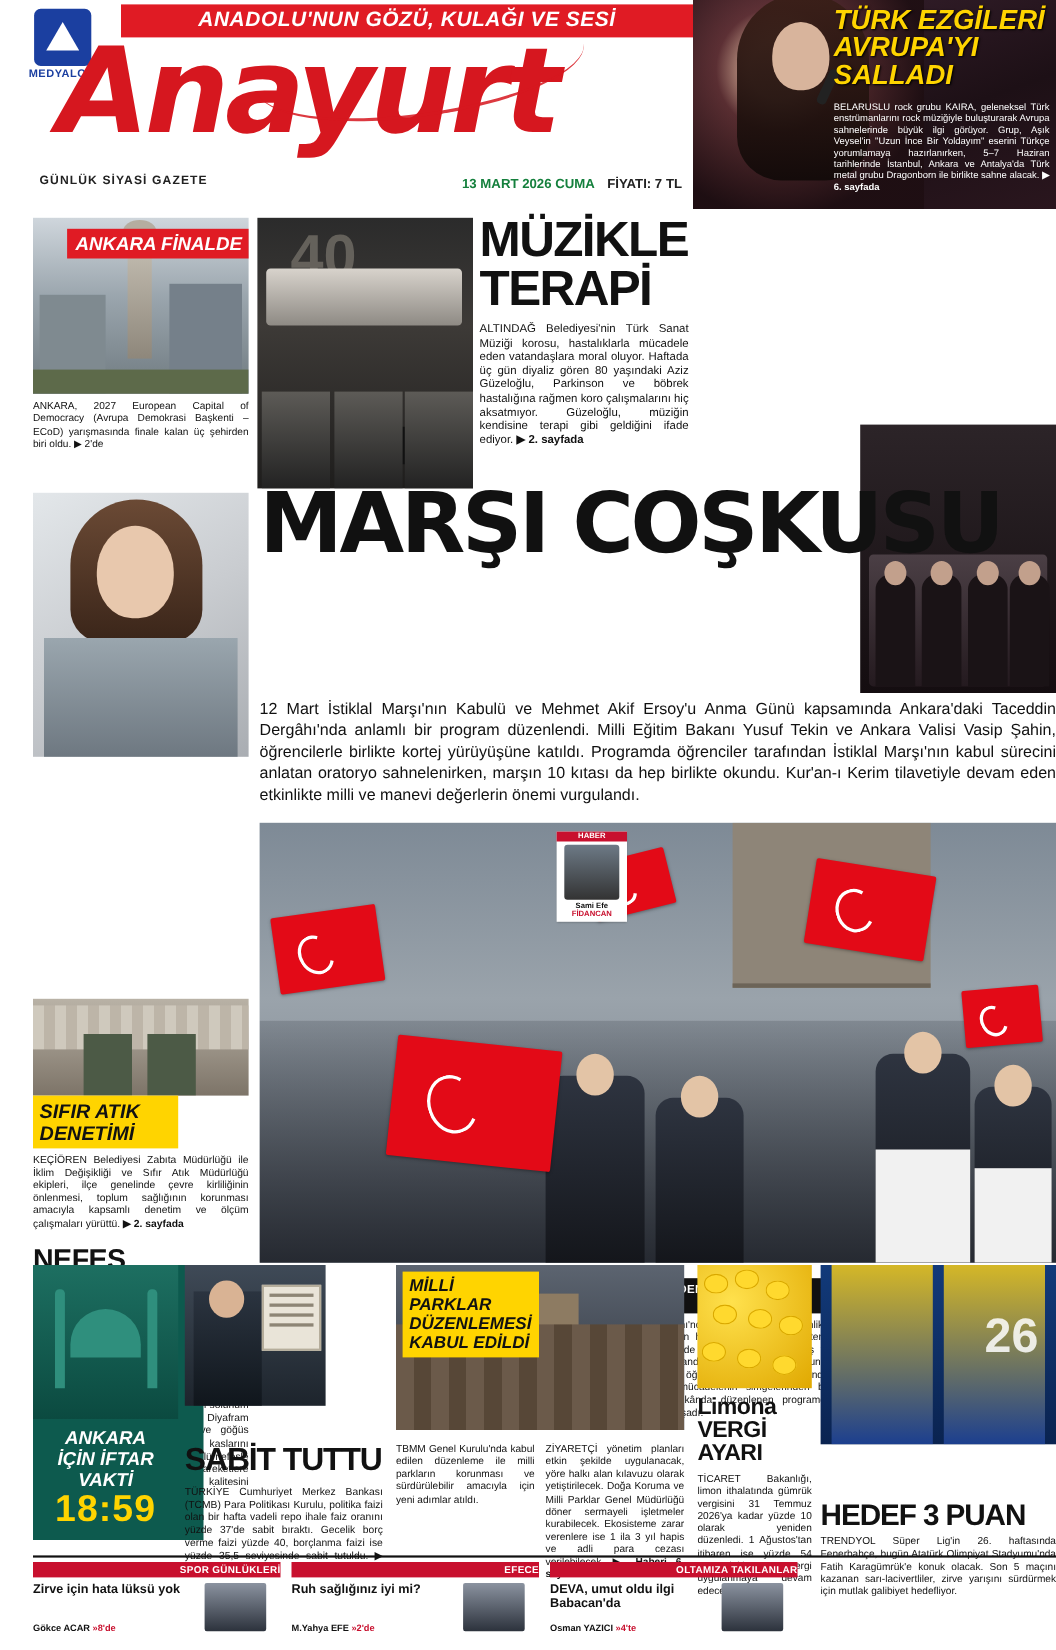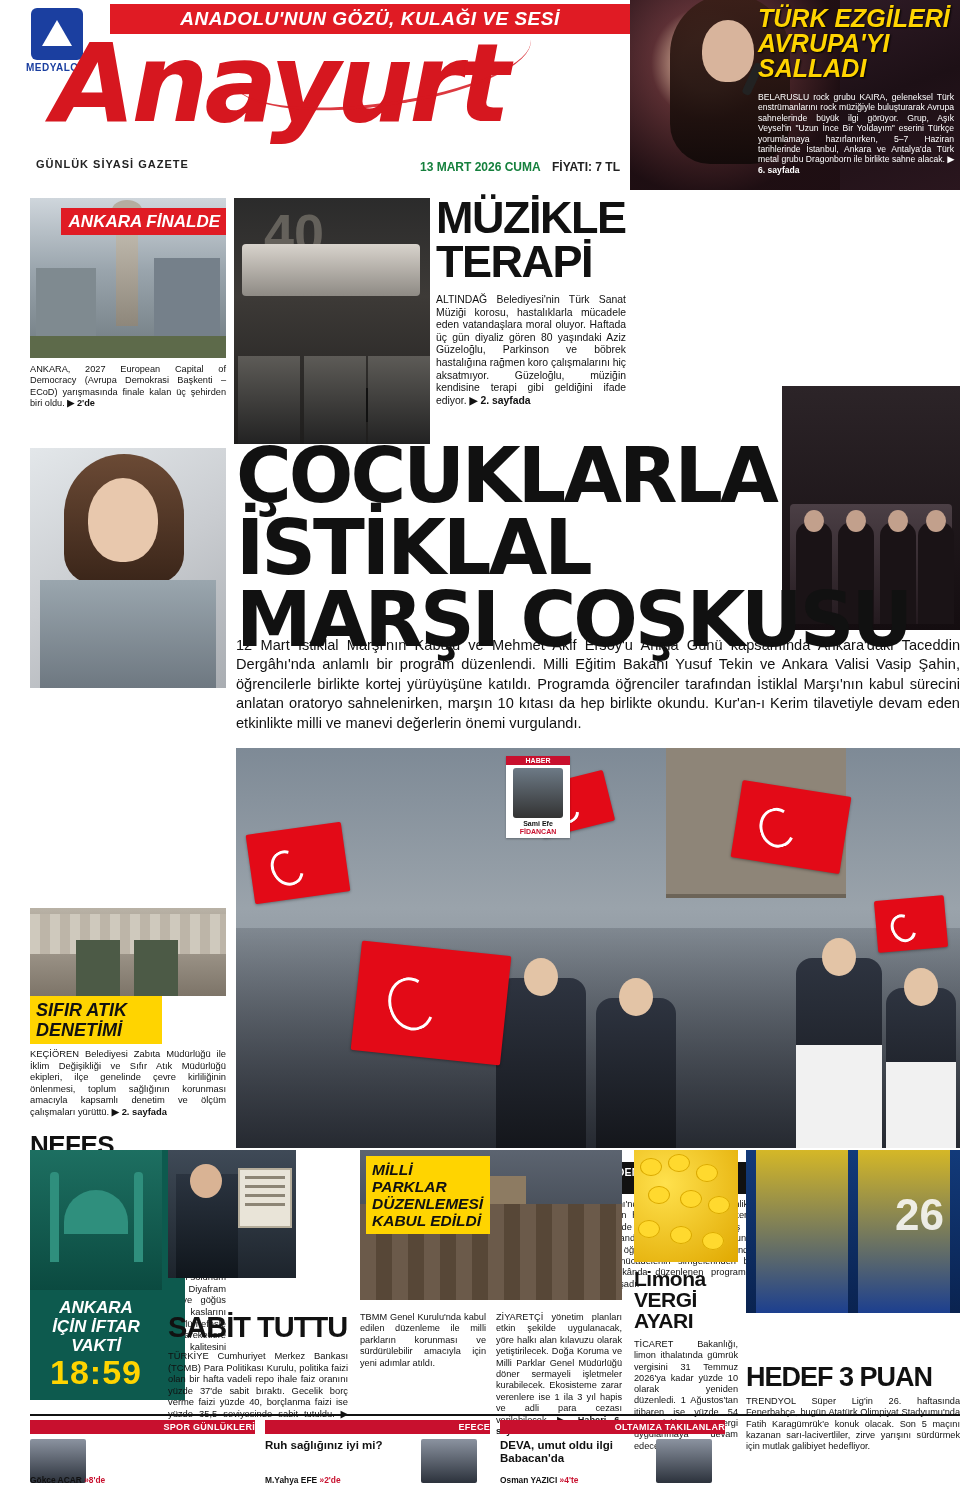--- a/index.html
+++ b/index.html
@@ -106,21 +106,21 @@
   }
   .b-ankara .ph .bldgA{position:absolute;left:6px;top:70px;width:60px;height:90px;background:#7f8a90;}
   .b-ankara .ph .bldgB{position:absolute;left:124px;top:60px;width:66px;height:100px;background:#75808a;}
   .b-ankara .ph .grass{position:absolute;left:0;top:138px;width:196px;height:22px;background:#5d6a4a;}
   .tag-red {
     position:absolute; right:-2px; top:10px;
     background:#e01b24; color:#fff; font-weight:bold; font-style:italic;
     font-size:17px; line-height:19px; padding:4px 8px; text-align:right;
   }
   .b-ankara .cap { margin-top:6px; font-size:9.2px; line-height:11.4px; text-align:justify; }
-  .b-ankara .cap b { font-weight:bold; }
+  .b-ankara .cap b { font-weight:normal; }
 
   .b-muzik-ph {
     position:absolute; left:234px; top:8px; width:196px; height:246px;
     background:linear-gradient(180deg,#2b2b2b 0%,#3d3a37 40%,#1e1d1c 100%);
     overflow:hidden;
   }
   .b-muzik-ph .num40 {
     position:absolute; left:30px; top:4px; font-size:54px; font-weight:bold;
     color:#6e6a63; opacity:.85;
   }
@@ -429,21 +429,20 @@
   <div class="mainblock">
 
     <div class="m-photo">
       <div class="woman-hair"></div>
       <div class="woman-face"></div>
       <div class="woman-body"></div>
     </div>
 
     <div class="headline">
       <h1>
-        <span>ÇOCUKLARLA İSTİKLAL</span>
         <span class="l2">MARŞI COŞKUSU</span>
       </h1>
     </div>
 
     <div class="lead">12 Mart İstiklal Marşı'nın Kabulü ve Mehmet Akif Ersoy'u Anma Günü kapsamında Ankara'daki Taceddin Dergâhı'nda anlamlı bir program düzenlendi. Milli Eğitim Bakanı Yusuf Tekin ve Ankara Valisi Vasip Şahin, öğrencilerle birlikte kortej yürüyüşüne katıldı. Programda öğrenciler tarafından İstiklal Marşı'nın kabul sürecini anlatan oratoryo sahnelenirken, marşın 10 kıtası da hep birlikte okundu. Kur'an-ı Kerim tilavetiyle devam eden etkinlikte milli ve manevi değerlerin önemi vurgulandı.</div>
 
     <div class="bigphoto">
       <div class="bld"></div>
       <div class="flag f1"></div>
       <div class="flag f3"></div>
@@ -596,20 +595,21 @@
     <div class="spor-ttl">HEDEF 3 PUAN</div>
     <div class="spor-bd">TRENDYOL Süper Lig'in 26. haftasında Fenerbahçe, bugün Atatürk Olimpiyat Stadyumu'nda Fatih Karagümrük'e konuk olacak. Son 5 maçını kazanan sarı-lacivertliler, zirve yarışını sürdürmek için mutlak galibiyet hedefliyor.</div>
   </div>
 
   <div class="footer">
     <div class="fcols">
 
       <div class="fcol">
         <div class="hdr">SPOR GÜNLÜKLERİ</div>
         <div class="body">
+          <div class="txt">Zirve için hata lüksü yok</div>
           <div class="av"></div>
         </div>
         <div class="nm">
           <span>Gökce ACAR</span>
           <em>»8'de</em>
         </div>
       </div>
 
       <div class="fcol">
         <div class="hdr">EFECE</div>

